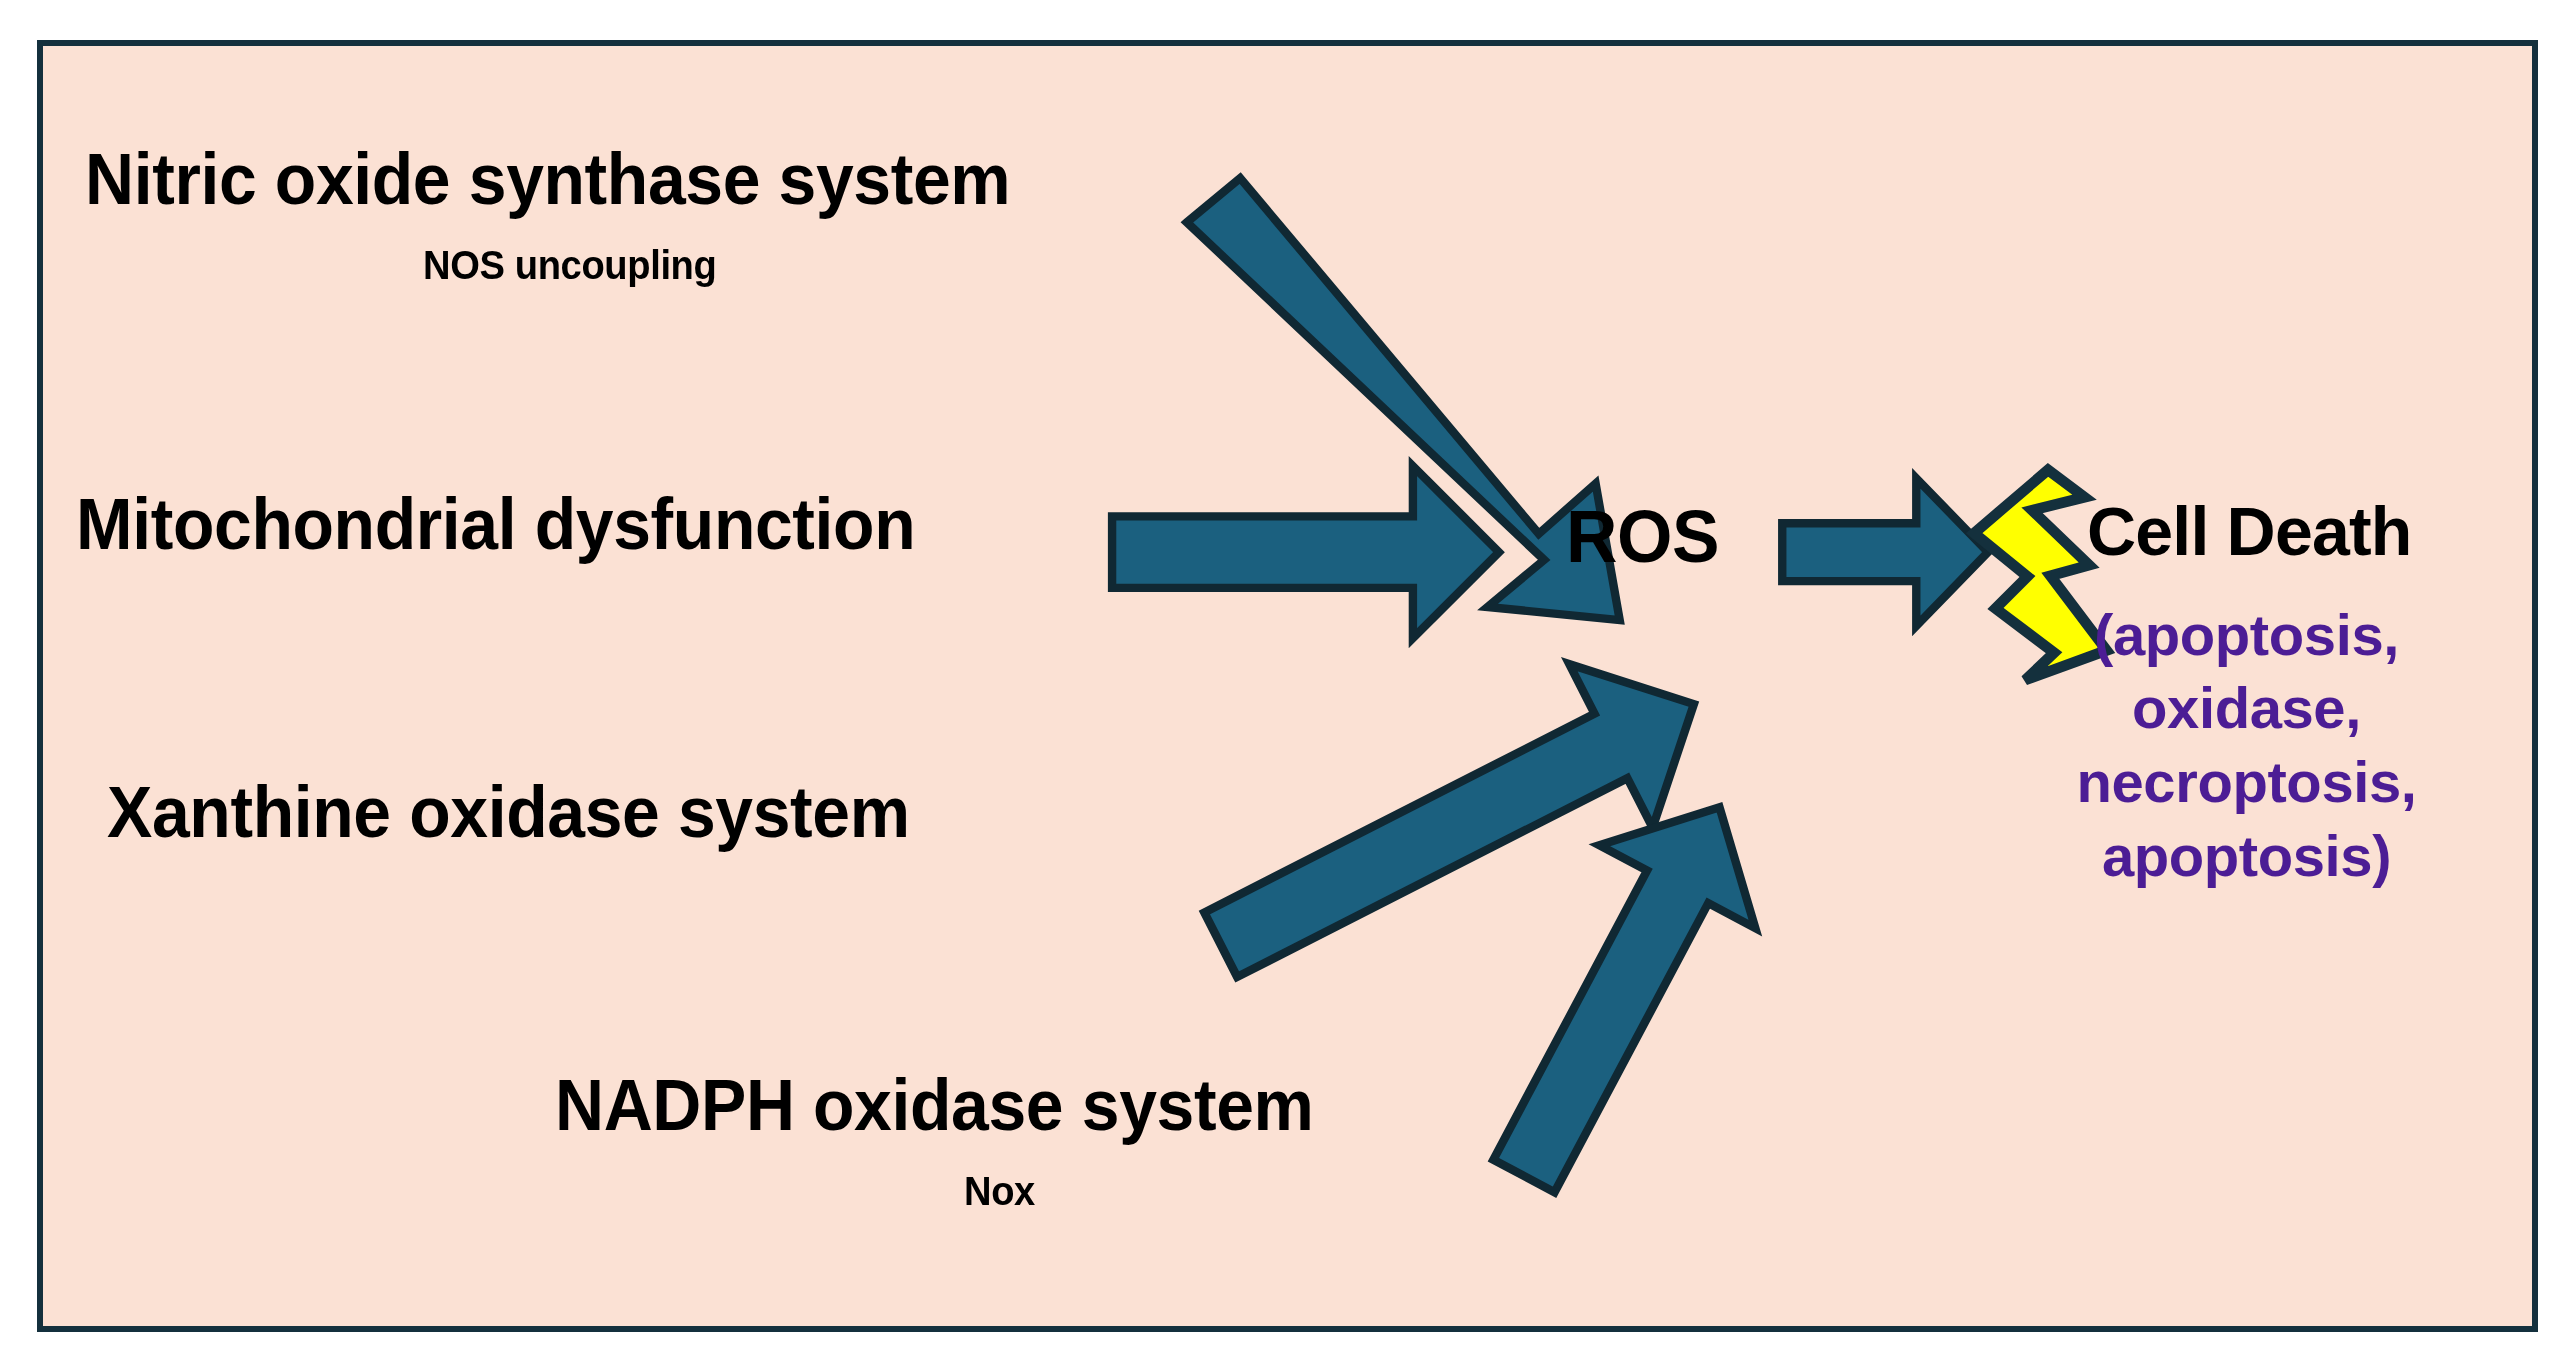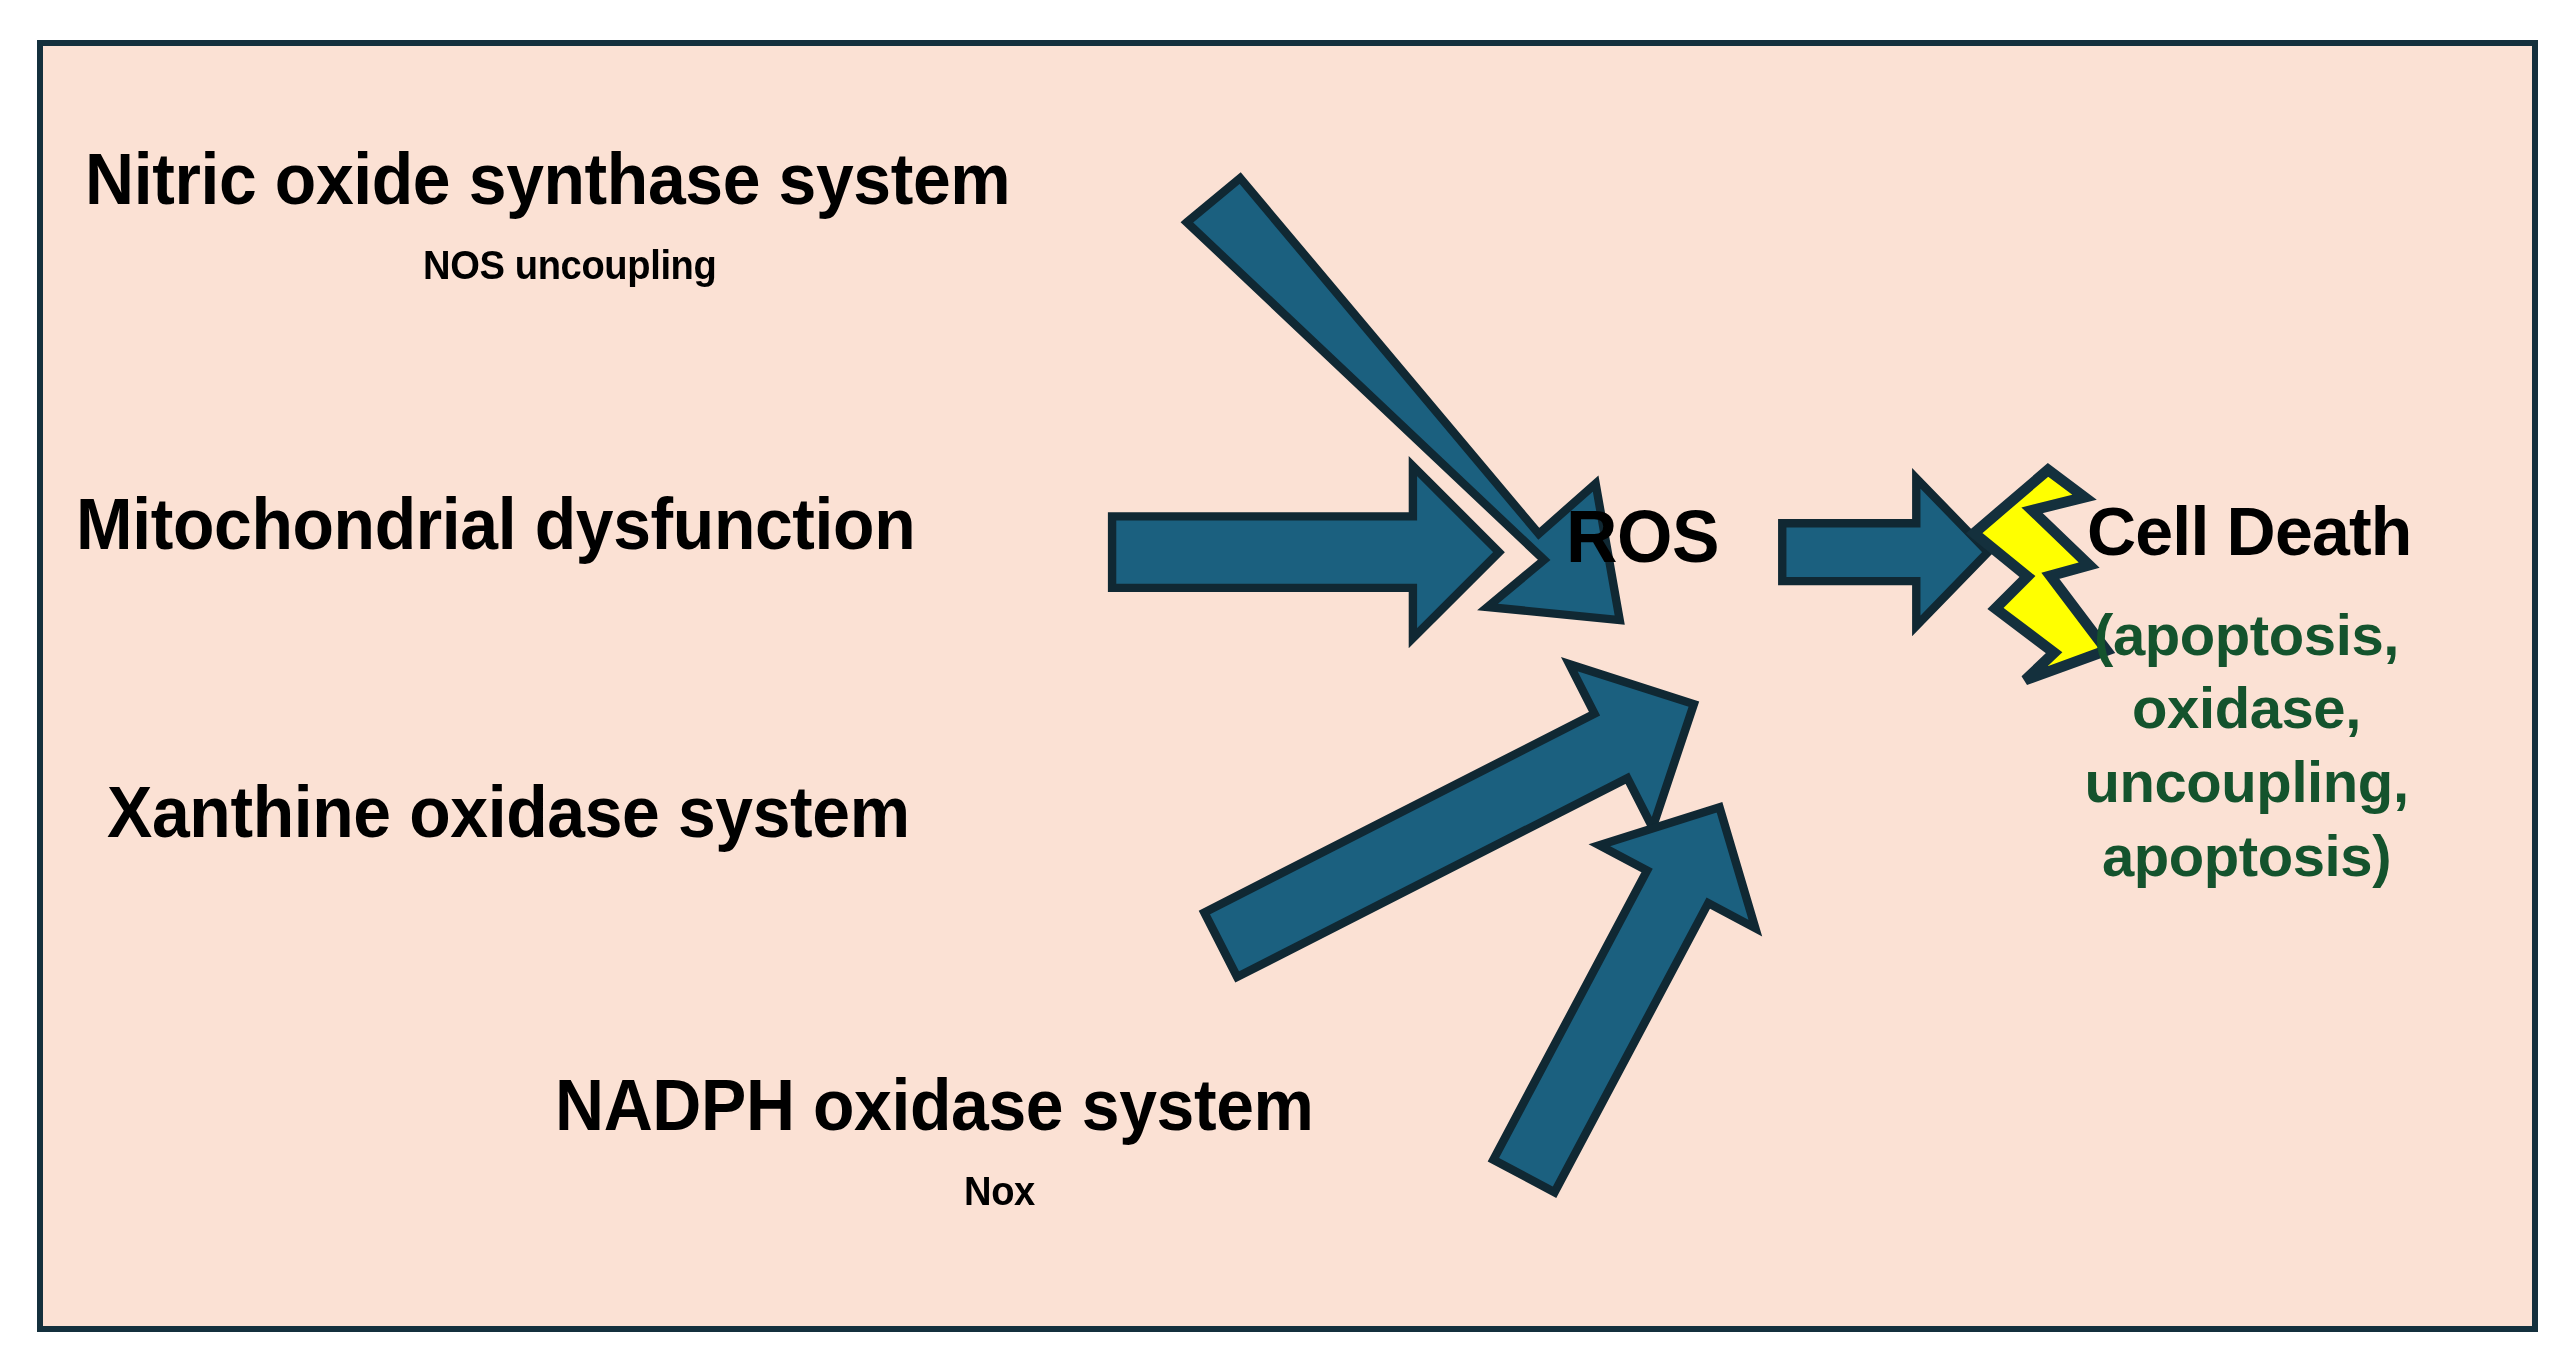--- a/index.html
+++ b/index.html
@@ -107,21 +107,21 @@
     left: 2087px;
     top: 497px;
     font-size: 68px;
     letter-spacing: -0.8px;
   }
   .celldeath-sub {
     position: absolute;
     left: 2041px;
     width: 411px;
     text-align: center;
-    color: #14532d;
+    color: #4c1d95;
     font-family: "Liberation Sans", "DejaVu Sans", sans-serif;
     font-weight: bold;
     font-size: 58px;
     line-height: 1.0;
     white-space: nowrap;
     letter-spacing: -0.4px;
   }
   #sub-apoptosis { top: 606px; }
   #sub-necrosis  { top: 679px; }
   #sub-necroptosis { top: 753px; }
@@ -186,18 +186,18 @@
   <div class="txt" id="sub-nox">Nox</div>
 
   <div class="txt" id="label-ros">ROS</div>
 
   <div class="txt" id="label-celldeath">Cell Death</div>
 
   <div class="celldeath-sub" id="sub-apoptosis">(apoptosis,</div>
 
   <div class="celldeath-sub" id="sub-necrosis">oxidase,</div>
 
-  <div class="celldeath-sub" id="sub-necroptosis">uncoupling,</div>
+  <div class="celldeath-sub" id="sub-necroptosis">necroptosis,</div>
 
   <div class="celldeath-sub" id="sub-autophagy">apoptosis)</div>
 
 </div>
 
 
 </body></html>

